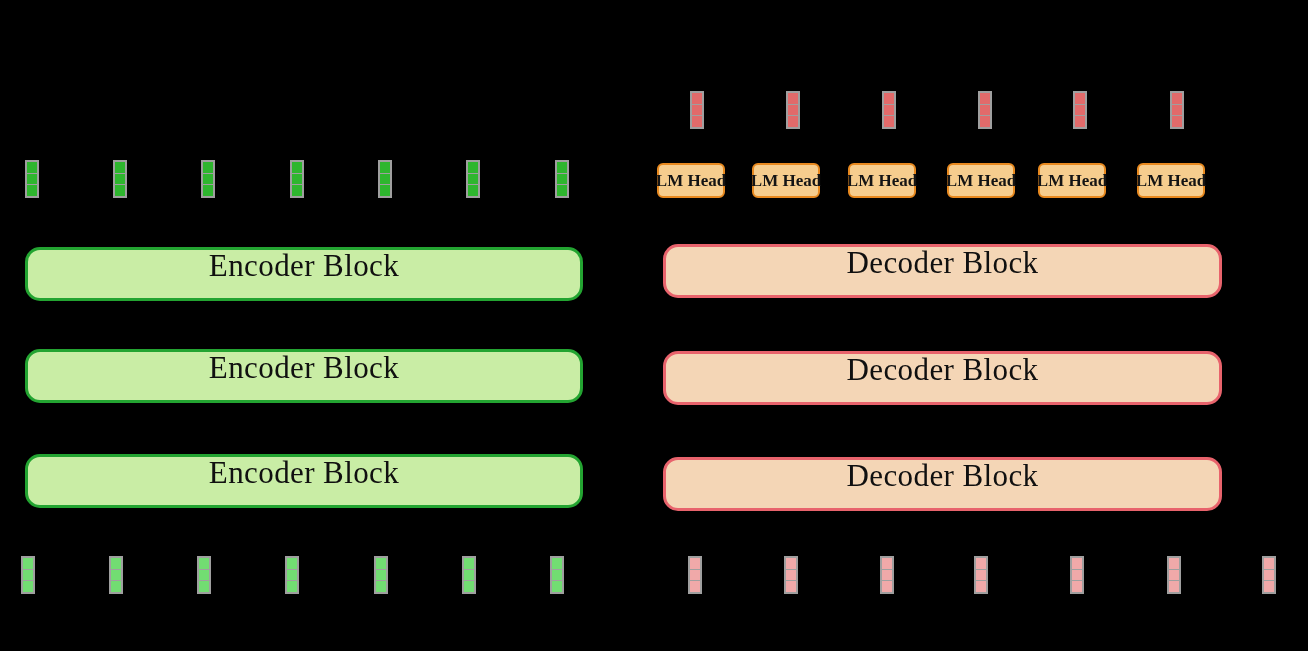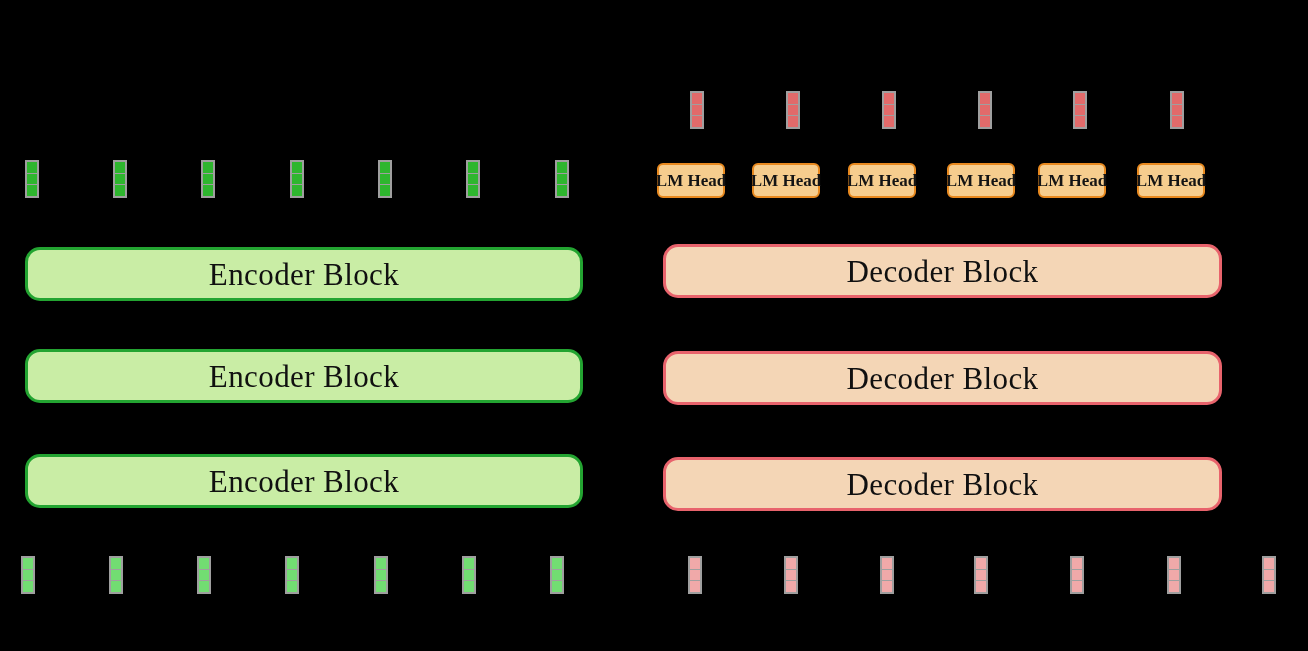--- a/index.html
+++ b/index.html
@@ -38,21 +38,21 @@
   .token .cell + .cell {
     border-top: 1px solid #9f9f9f;
   }
 
   
   .block {
     position: absolute;
     box-sizing: border-box;
     border-radius: 15px;
     display: flex;
-    align-items: center;
+    align-items: flex-start;
     justify-content: center;
     font-size: 31px;
     line-height: 1;
     color: #101010;
     letter-spacing: 0.4px;
     white-space: nowrap;
   }
   .block.encoder {
     background: #c9eda5;
     border: 3px solid #23a431;

